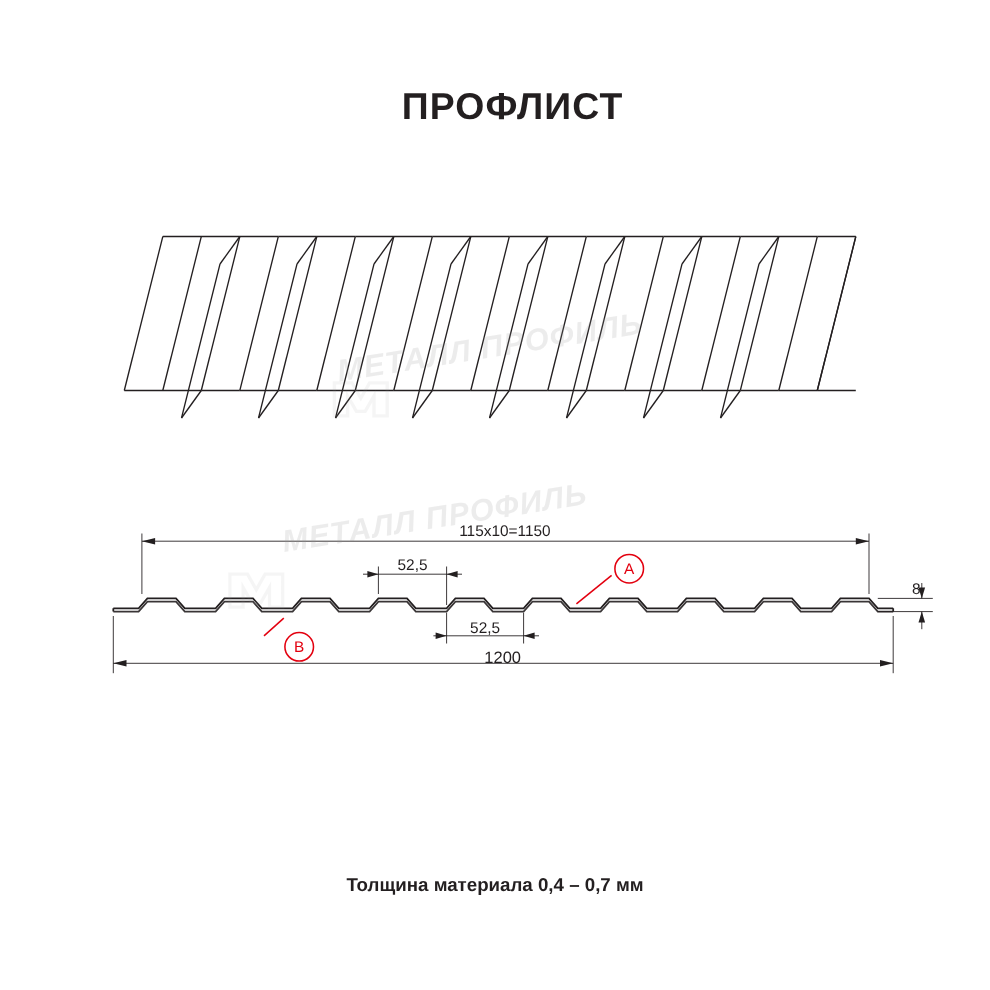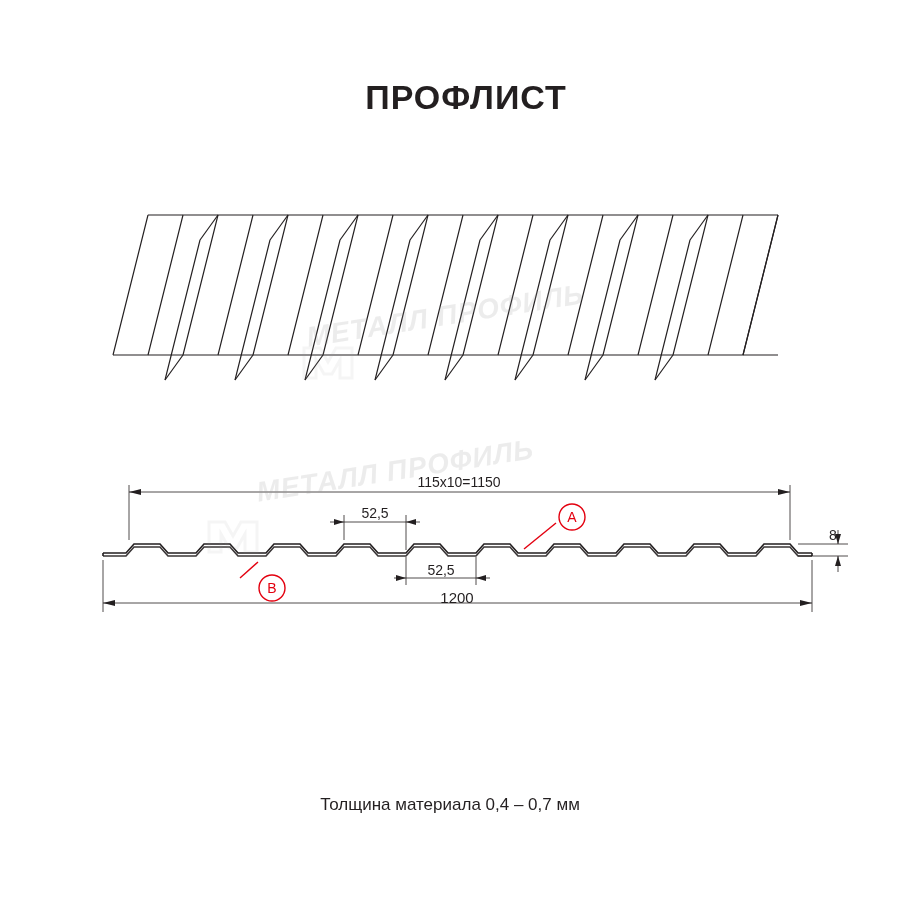--- a/index.html
+++ b/index.html
@@ -41,21 +41,21 @@
     font-weight: bold;
     color: #231f20;
   }
   .footer-note {
     position: absolute;
     top: 795px;
     left: 0;
     width: 900px;
     text-align: center;
     font-size: 17px;
-    font-weight: normal;
+    font-weight: bold;
     color: #231f20;
   }
   .drawing {
     position: absolute;
     top: 0;
     left: 0;
   }
   .wm {
     position: absolute;
     pointer-events: none;

